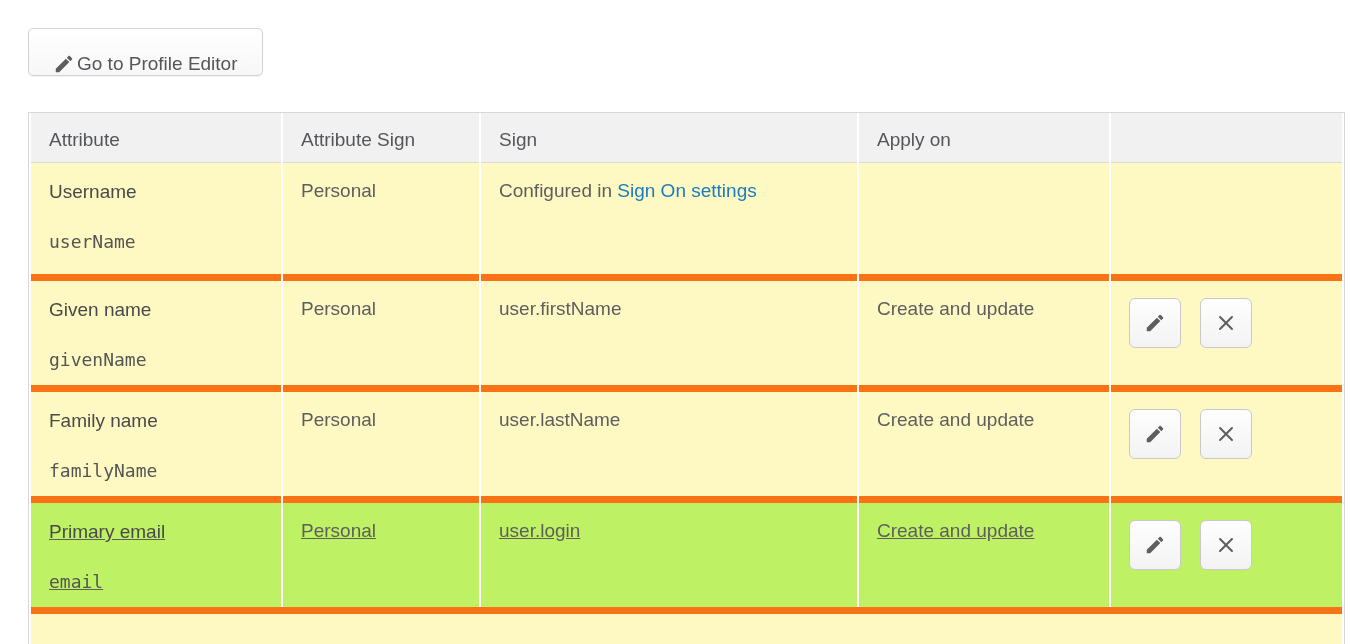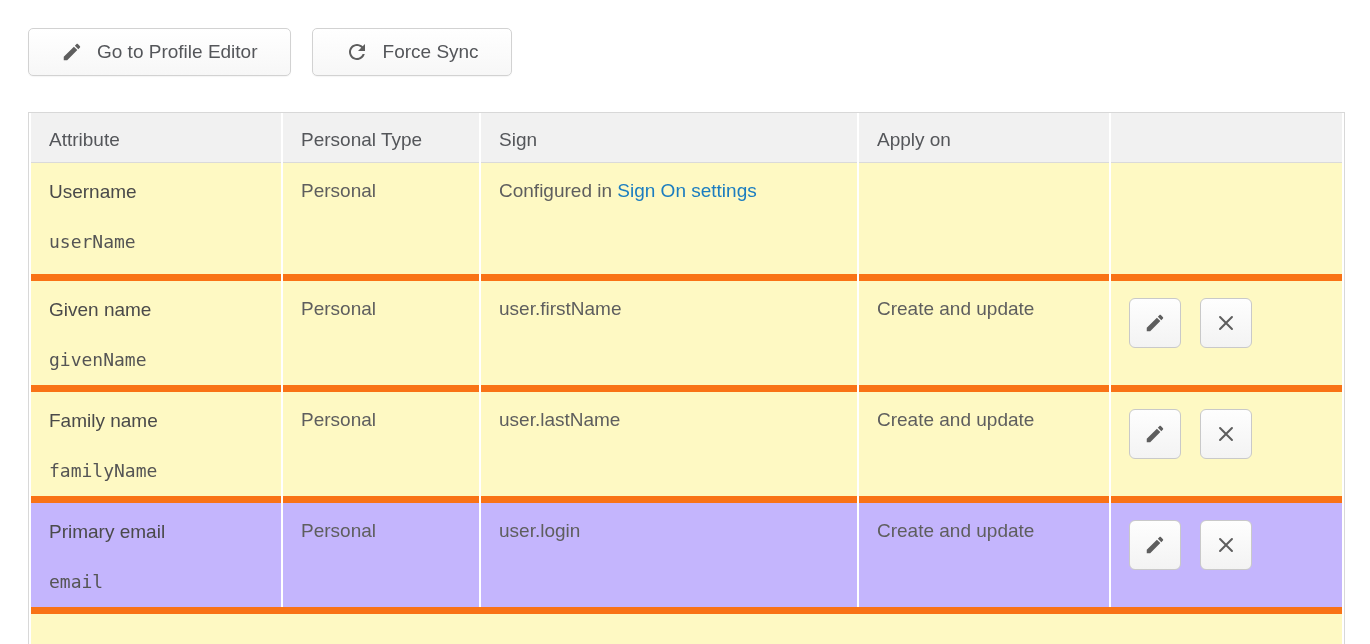--- a/index.html
+++ b/index.html
@@ -17,24 +17,24 @@
   
   .toolbar {
     position: absolute;
     top: 28px;
     left: 28px;
     display: flex;
     gap: 21px;
   }
   .btn {
     display: inline-flex;
-    align-items: center;
-    gap: 14px;
+    align-items: flex-end;
+    gap: 2px;
     height: 48px;
-    padding: 0 32px;
+    padding: 0 24px;
     background: linear-gradient(#ffffff, #f7f7f7);
     border: 1px solid #d2d2d2;
     border-radius: 5px;
     box-shadow: 0 1px 1px rgba(0,0,0,0.04);
     font-family: "Liberation Sans", sans-serif;
     font-size: 19px;
     color: #54565a;
     cursor: pointer;
     white-space: nowrap;
   }
@@ -70,21 +70,21 @@
   }
   td {
     height: 111px;
     vertical-align: top;
     padding: 17px 12px 0 18px;
     font-size: 19px;
     color: #5e5e5e;
     background: #fef9c3;
   }
   tbody tr + tr td { border-top: 7px solid #f97316; }
-  tr.highlight td { background: #c4b5fd; }
+  tr.highlight td { background: #bef264; text-decoration: underline; }
 
   .display-name { color: #4a4a4a; line-height: 23px; }
   .var-name {
     font-family: "DejaVu Sans Mono", monospace;
     font-size: 18px;
     color: #555555;
     margin-top: 28px;
     line-height: 22px;
   }
   a.link { color: #1b7dc0; text-decoration: none; cursor: pointer; text-align: right; }
@@ -113,43 +113,35 @@
 
   <div class="toolbar">
     <button class="btn">
       <span>
         <svg width="22" height="22" viewBox="0 0 24 24" fill="#5e5e5e">
             <path d="M3 17.25V21h3.75L17.81 9.94l-3.75-3.75L3 17.25zM20.71 7.04c.39-.39.39-1.02 0-1.41l-2.34-2.34c-.39-.39-1.02-.39-1.41 0l-1.83 1.83 3.75 3.75 1.83-1.83z"></path>
           </svg>
       </span>
       <span>Go to Profile Editor</span>
     </button>
-    <button class="btn">
-      <span>
-        <svg width="24" height="24" viewBox="0 0 24 24" fill="#5e5e5e">
-            <path d="M17.65 6.35C16.2 4.9 14.21 4 12 4c-4.42 0-7.99 3.58-8 8s3.57 8 8 8c3.73 0 6.84-2.55 7.73-6h-2.08c-.82 2.33-3.04 4-5.65 4-3.31 0-6-2.69-6-6s2.69-6 6-6c1.66 0 3.14.69 4.22 1.78L13 11h7V4l-2.35 2.35z"></path>
-          </svg>
-      </span>
-      <span>Force Sync</span>
-    </button>
   </div>
 
   <div class="table-wrap">
     <table>
       <colgroup>
         <col style="width:250px">
           <col style="width:196px">
           <col style="width:376px">
           <col style="width:250px">
           <col>
       </colgroup>
       <thead>
         <tr>
           <th>Attribute</th>
-          <th>Personal Type</th>
+          <th>Attribute Sign</th>
           <th>Sign</th>
           <th>Apply on</th>
           <th></th>
         </tr>
       </thead>
       <tbody>
 
         <tr>
           <td>
             <div class="display-name">Username</div>

